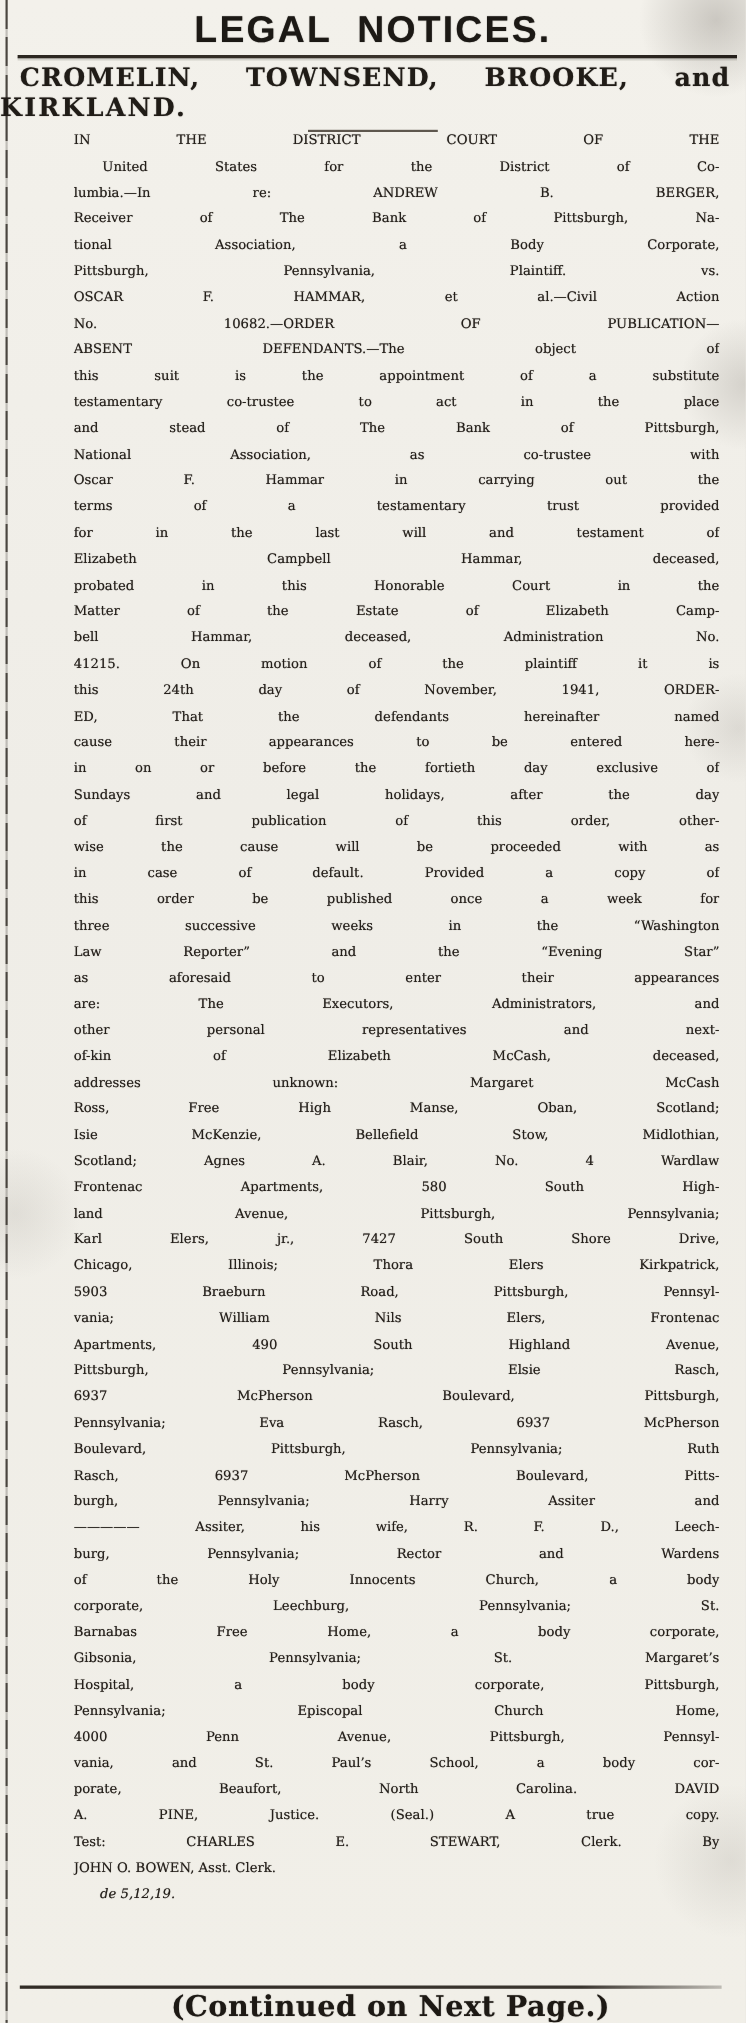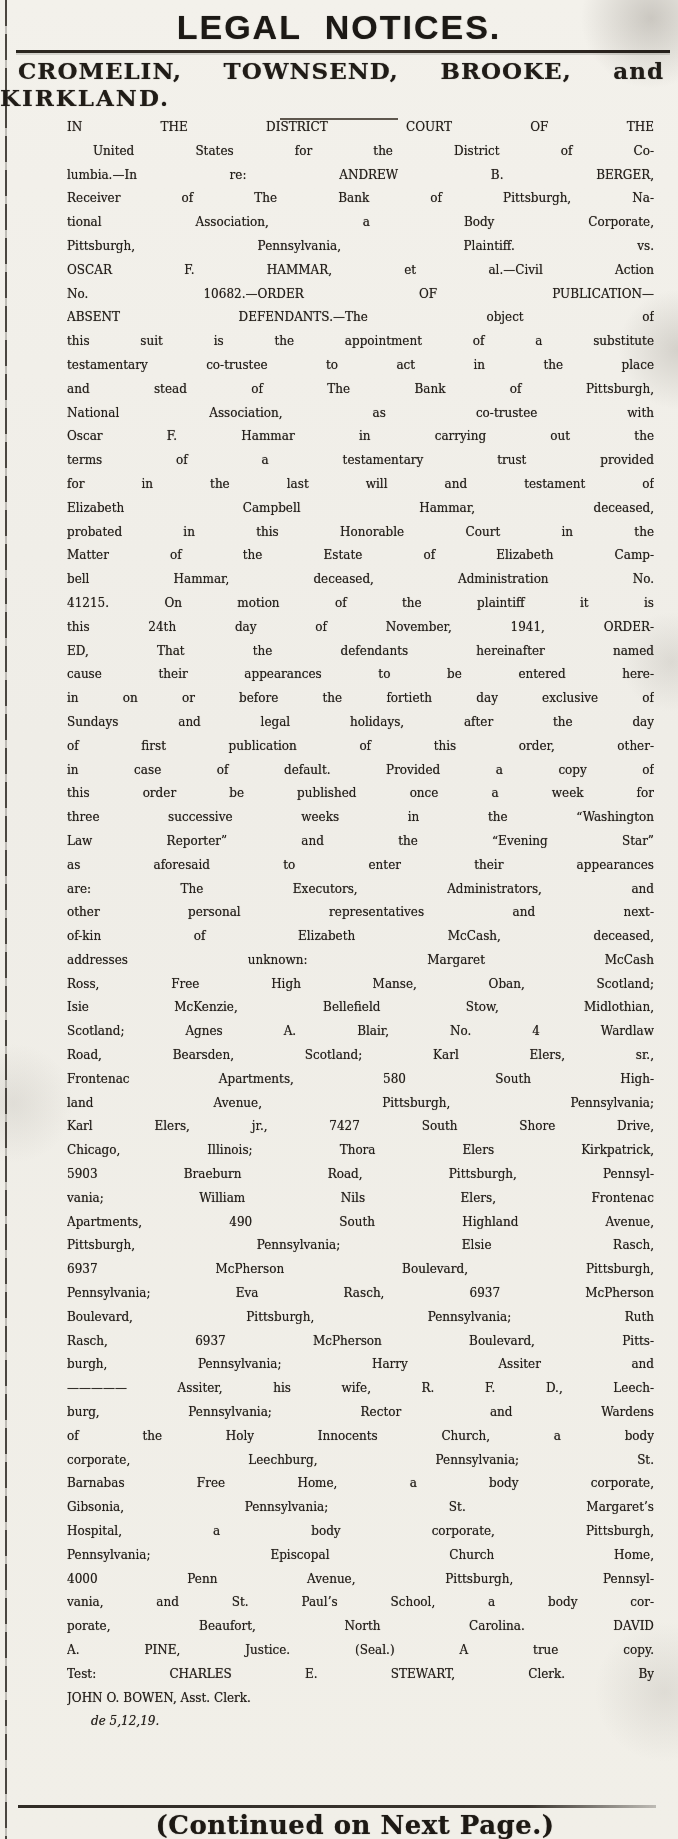--- a/index.html
+++ b/index.html
@@ -165,33 +165,33 @@
       <div class="line">probated in this Honorable Court in the</div>
       <div class="line">Matter of the Estate of Elizabeth Camp-</div>
       <div class="line">bell Hammar, deceased, Administration No.</div>
       <div class="line">41215.  On motion of the plaintiff it is</div>
       <div class="line">this 24th day of November, 1941, ORDER-</div>
       <div class="line">ED, That the defendants hereinafter named</div>
       <div class="line">cause their appearances to be entered here-</div>
       <div class="line">in on or before the fortieth day exclusive of</div>
       <div class="line">Sundays and legal holidays, after the day</div>
       <div class="line">of first publication of this order, other-</div>
+      <div class="line">wise the cause will be proceeded with as</div>
       <div class="line">in case of default.  Provided a copy of</div>
       <div class="line">this order be published once a week for</div>
       <div class="line">three successive weeks in the “Washington</div>
       <div class="line">Law Reporter” and the “Evening Star”</div>
       <div class="line">as aforesaid to enter their appearances</div>
       <div class="line">are: The Executors, Administrators, and</div>
       <div class="line">other personal representatives and next-</div>
       <div class="line">of-kin of Elizabeth McCash, deceased,</div>
       <div class="line">addresses unknown: Margaret McCash</div>
       <div class="line">Ross, Free High Manse, Oban, Scotland;</div>
       <div class="line">Isie McKenzie, Bellefield Stow, Midlothian,</div>
       <div class="line">Scotland; Agnes A. Blair, No. 4 Wardlaw</div>
-      <div class="line">Road, Bearsden, Scotland; Karl Elers, sr.,</div>
       <div class="line">Frontenac Apartments, 580 South High-</div>
       <div class="line">land Avenue, Pittsburgh, Pennsylvania;</div>
       <div class="line">Karl Elers, jr., 7427 South Shore Drive,</div>
       <div class="line">Chicago, Illinois; Thora Elers Kirkpatrick,</div>
       <div class="line">5903 Braeburn Road, Pittsburgh, Pennsyl-</div>
       <div class="line">vania; William Nils Elers, Frontenac</div>
       <div class="line">Apartments, 490 South Highland Avenue,</div>
       <div class="line">Pittsburgh, Pennsylvania; Elsie Rasch,</div>
       <div class="line">6937 McPherson Boulevard, Pittsburgh,</div>
       <div class="line">Pennsylvania; Eva Rasch, 6937 McPherson</div>

